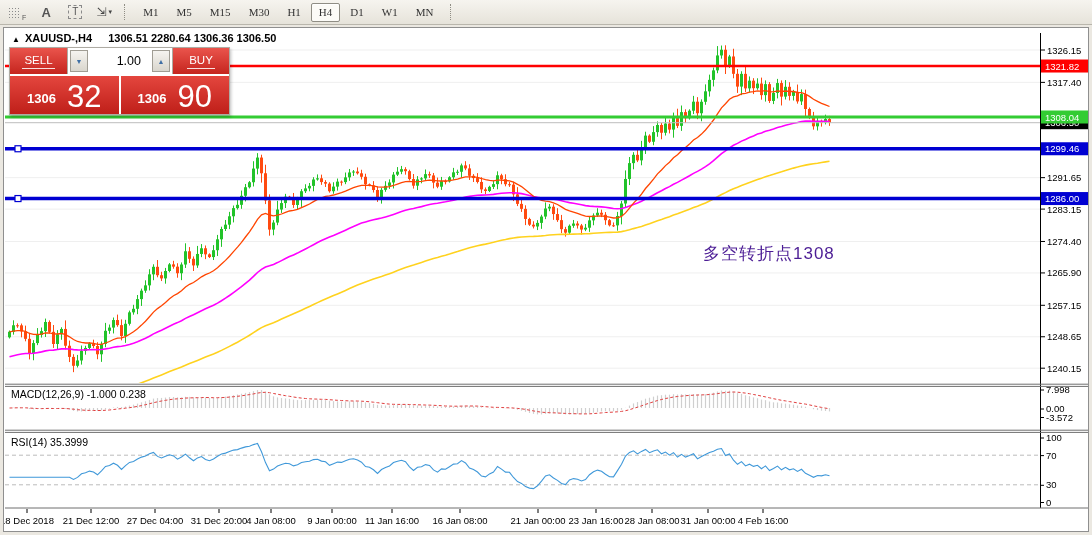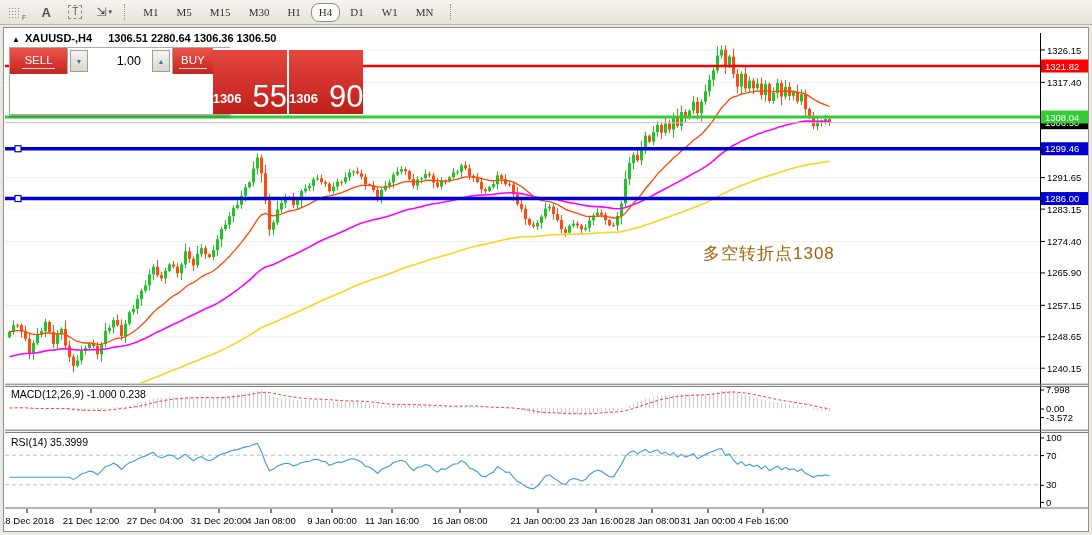--- a/index.html
+++ b/index.html
@@ -16,39 +16,39 @@
              background:radial-gradient(circle,#8a8a8a 0.8px,transparent 1px);
              background-size:3px 3px;}
   .grid-f{font-size:7px;color:#555;margin-left:1px;align-self:flex-end;}
   .glyph-a{font-size:13px;font-weight:bold;color:#555;}
   .glyph-t{font-size:10px;color:#555;border:1px dashed #8a8a8a;padding:0 3px 1px;}
   .glyph-arrows{font-size:12px;color:#444;}
   .caret{font-size:7px;color:#444;margin-left:2px;}
   .vsep{width:1px;height:16px;border-left:1px dotted #8f8d84;margin:0 8px;}
   .tf-btn{padding:2px 7px 3px;margin:0 1px;font-size:11px;color:#333;background:transparent;
           border:1px solid transparent;border-radius:2px;font-family:Liberation Serif, serif;}
-  .tf-btn.selected{background:#fcfbf7;border-color:#8f8d84;box-shadow:inset 0 1px 0 #fff;border-radius:8px;}
+  .tf-btn.selected{background:#fcfbf7;border-color:#8f8d84;box-shadow:inset 0 1px 0 #fff;}
   
   #chart-frame{position:absolute;left:3px;top:27px;width:1086px;height:505px;background:#fff;
                border:1px solid #8f8f8f;box-sizing:border-box;}
   #csvg{position:absolute;left:4px;top:28px;width:1084px;height:503px;z-index:1;}
   
   .chart-title{position:absolute;left:12px;top:32px;z-index:2;font-size:11px;font-weight:bold;
                color:#000;white-space:nowrap;}
   .chart-title .collapse{font-size:8px;margin-right:5px;}
   .chart-title .sym{margin-right:16px;}
   .ind-label{position:absolute;z-index:2;font-size:10.5px;color:#000;white-space:nowrap;}
   #macd-label{left:11px;top:388px;}
   #rsi-label{left:11px;top:436px;}
   .annotation{position:absolute;left:703px;top:242px;z-index:2;font-size:17px;letter-spacing:1px;
               white-space:nowrap;}
   
   .trade-panel{position:absolute;left:9px;top:47px;width:221px;height:68px;z-index:3;
                background:#fff;border:1px solid #aeaba3;box-shadow:1px 2px 3px rgba(0,0,0,.25);
-               display:flex;flex-direction:row;box-sizing:border-box;}
+               display:flex;flex-direction:column;box-sizing:border-box;}
   .tp-row1{display:flex;height:26px;flex:0 0 26px;}
   .btn-sell,.btn-buy{flex:0 0 57px;display:flex;align-items:center;justify-content:center;
                background:linear-gradient(#ea544c,#c5251e);color:#fff;font-size:11.5px;
                border:none;font-family:inherit;}
   .btn-buy{flex:1 1 auto;}
   .btn-sell span,.btn-buy span{border-bottom:1px solid rgba(255,255,255,.85);padding:0 2px 2px;}
   .vol{flex:0 0 104px;display:flex;background:#fff;border-left:1px solid #aeaba3;
        border-right:1px solid #aeaba3;}
   .spin{width:18px;display:flex;align-items:center;justify-content:center;
         background:linear-gradient(#f5f4f0,#d9d6cd);border:1px solid #a09d94;color:#3f6fa5;
@@ -817,40 +817,40 @@
       <line x1="763" y1="509" x2="763" y2="513" stroke="#000"></line>
       <text x="763" y="524" font-size="9.5" text-anchor="middle" fill="#000">4 Feb 16:00</text>
     </svg>
 
   <div class="chart-title">
     <span class="collapse">▲</span><span class="sym">XAUUSD-,H4</span><span class="ohlc">1306.51 2280.64 1306.36 1306.50</span>
   </div>
 
   <div id="macd-label" class="ind-label">MACD(12,26,9) -1.000 0.238</div>
   <div id="rsi-label" class="ind-label">RSI(14) 35.3999</div>
-  <div id="annot" class="annotation" style="color: #a16207;">多空转折点1308</div>
+  <div id="annot" class="annotation" style="color: #4c1d95;">多空转折点1308</div>
 
   <div class="trade-panel">
     <div class="tp-row1">
       <button class="btn-sell">
           <span>SELL</span>
         </button>
       <div class="vol">
         <button class="spin">▼</button>
         <div class="vol-value">1.00</div>
         <button class="spin">▲</button>
       </div>
       <button class="btn-buy">
           <span>BUY</span>
         </button>
     </div>
     <div class="tp-row2">
       <div class="price-box">
         <span class="price-small">1306</span>
-          <span class="price-big">55</span>
+          <span class="price-big">32</span>
       </div>
       <div class="price-box">
         <span class="price-small">1306</span>
           <span class="price-big">90</span>
       </div>
     </div>
   </div>
 
 </div>
 

